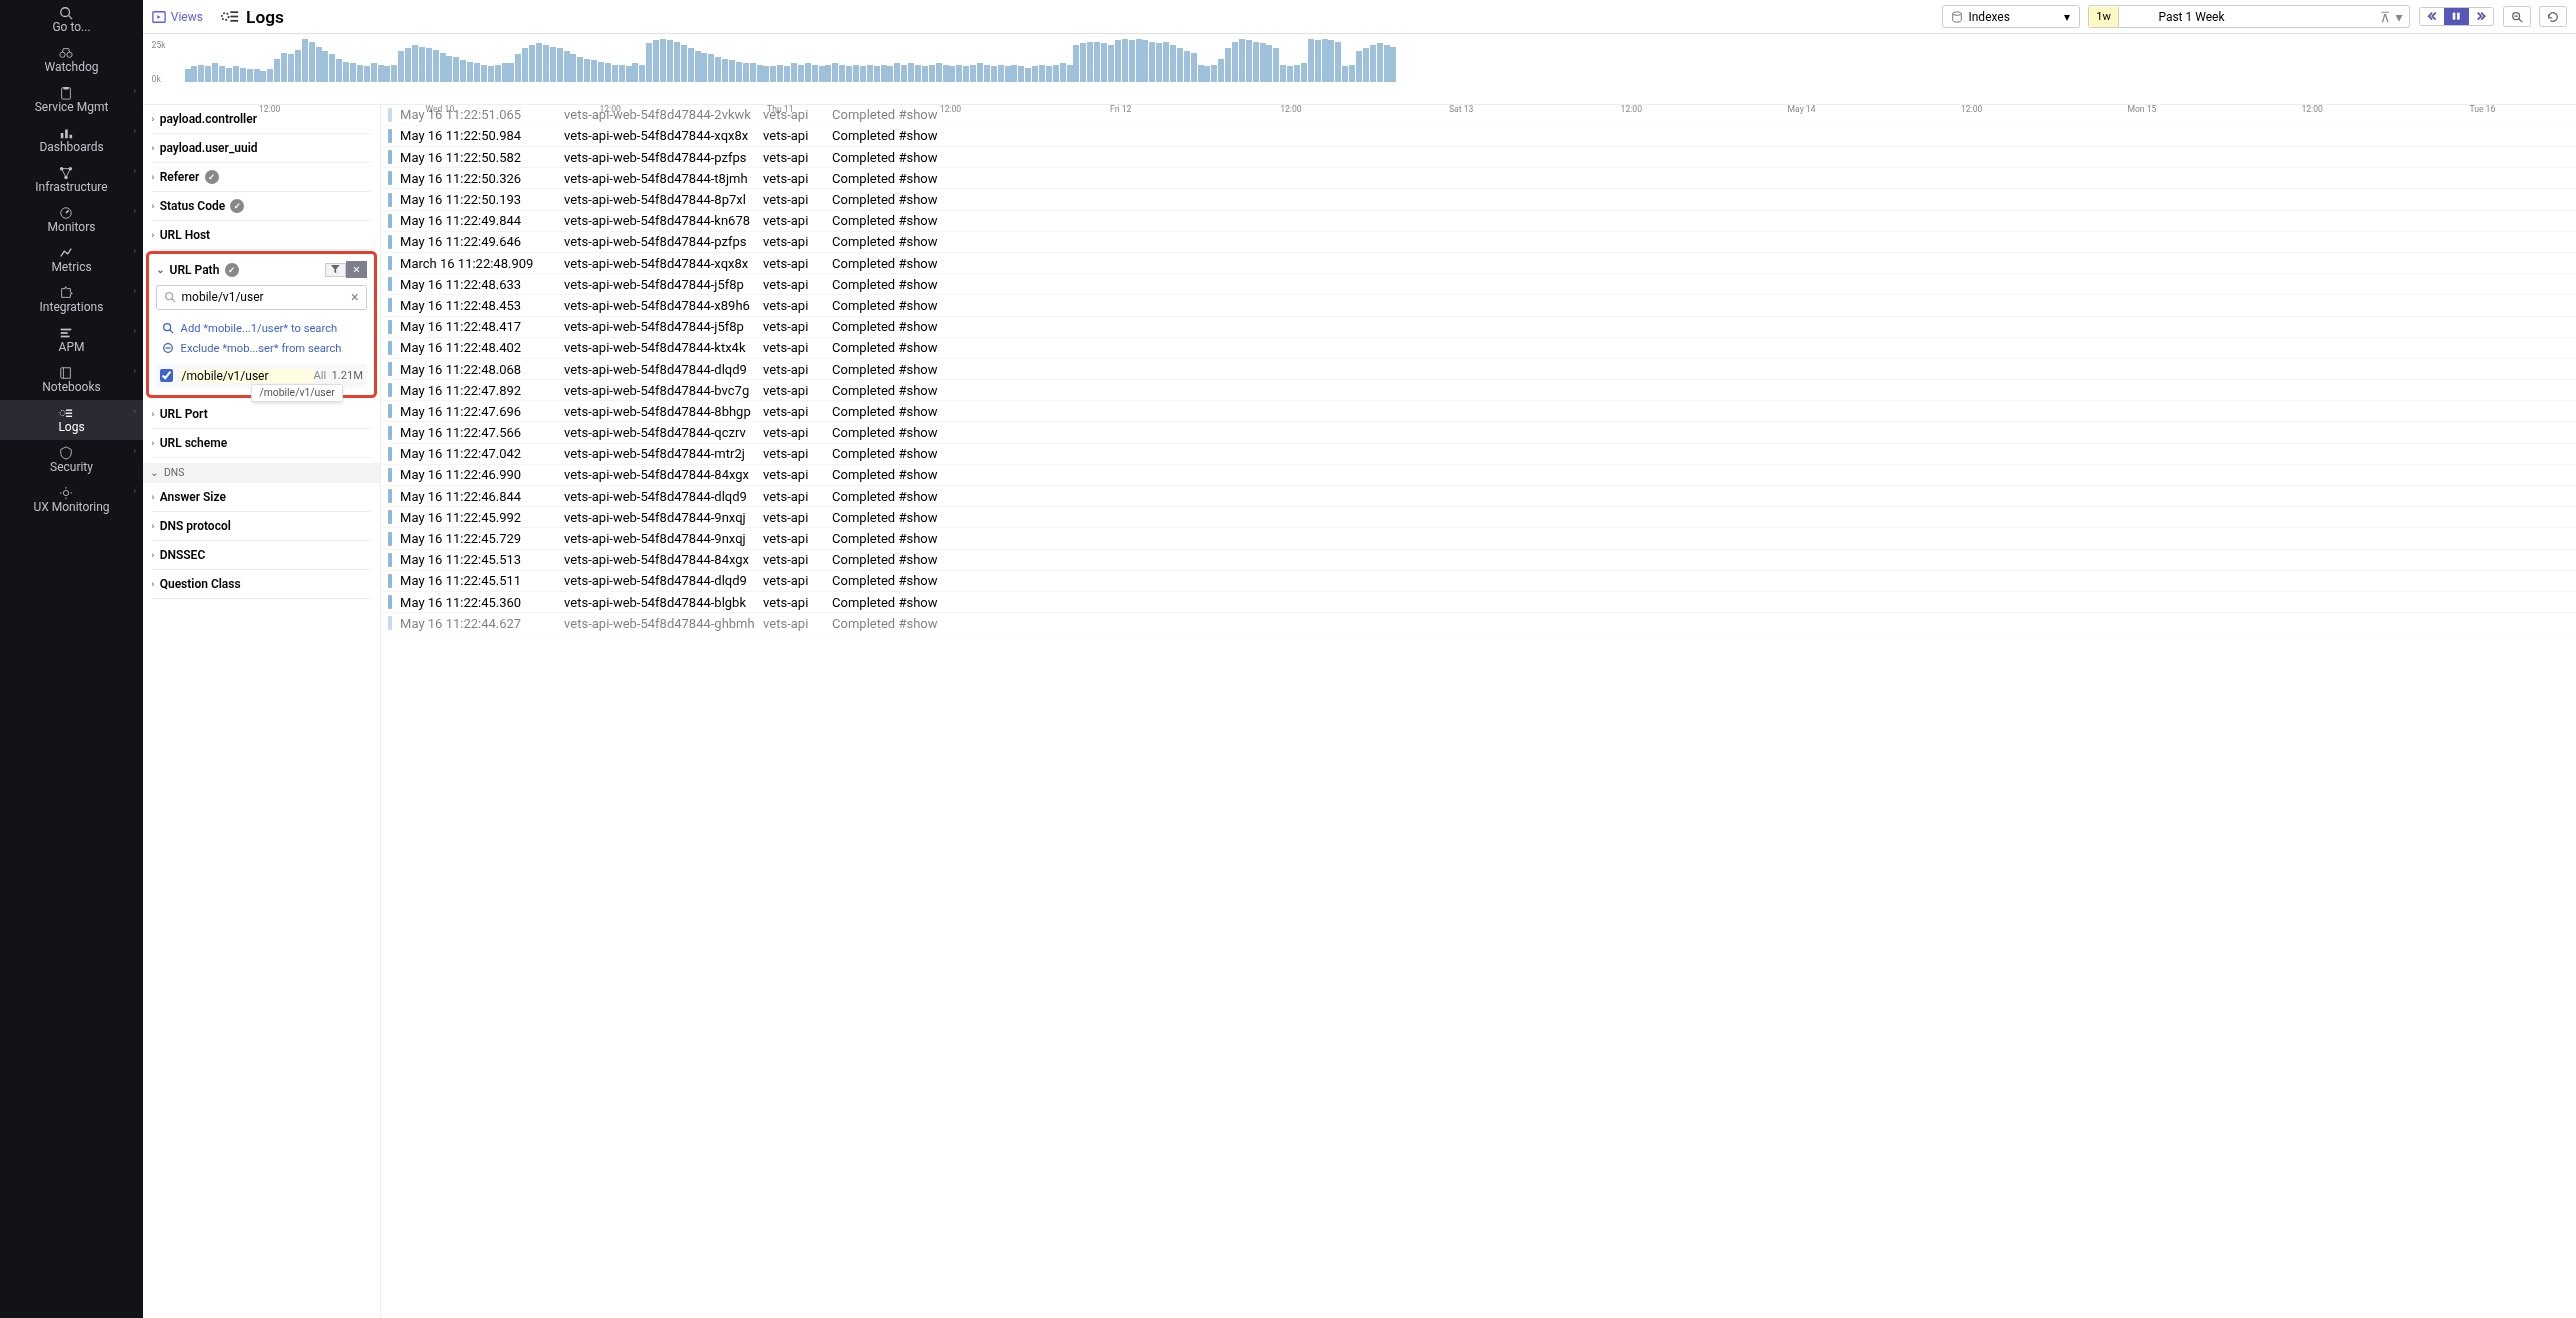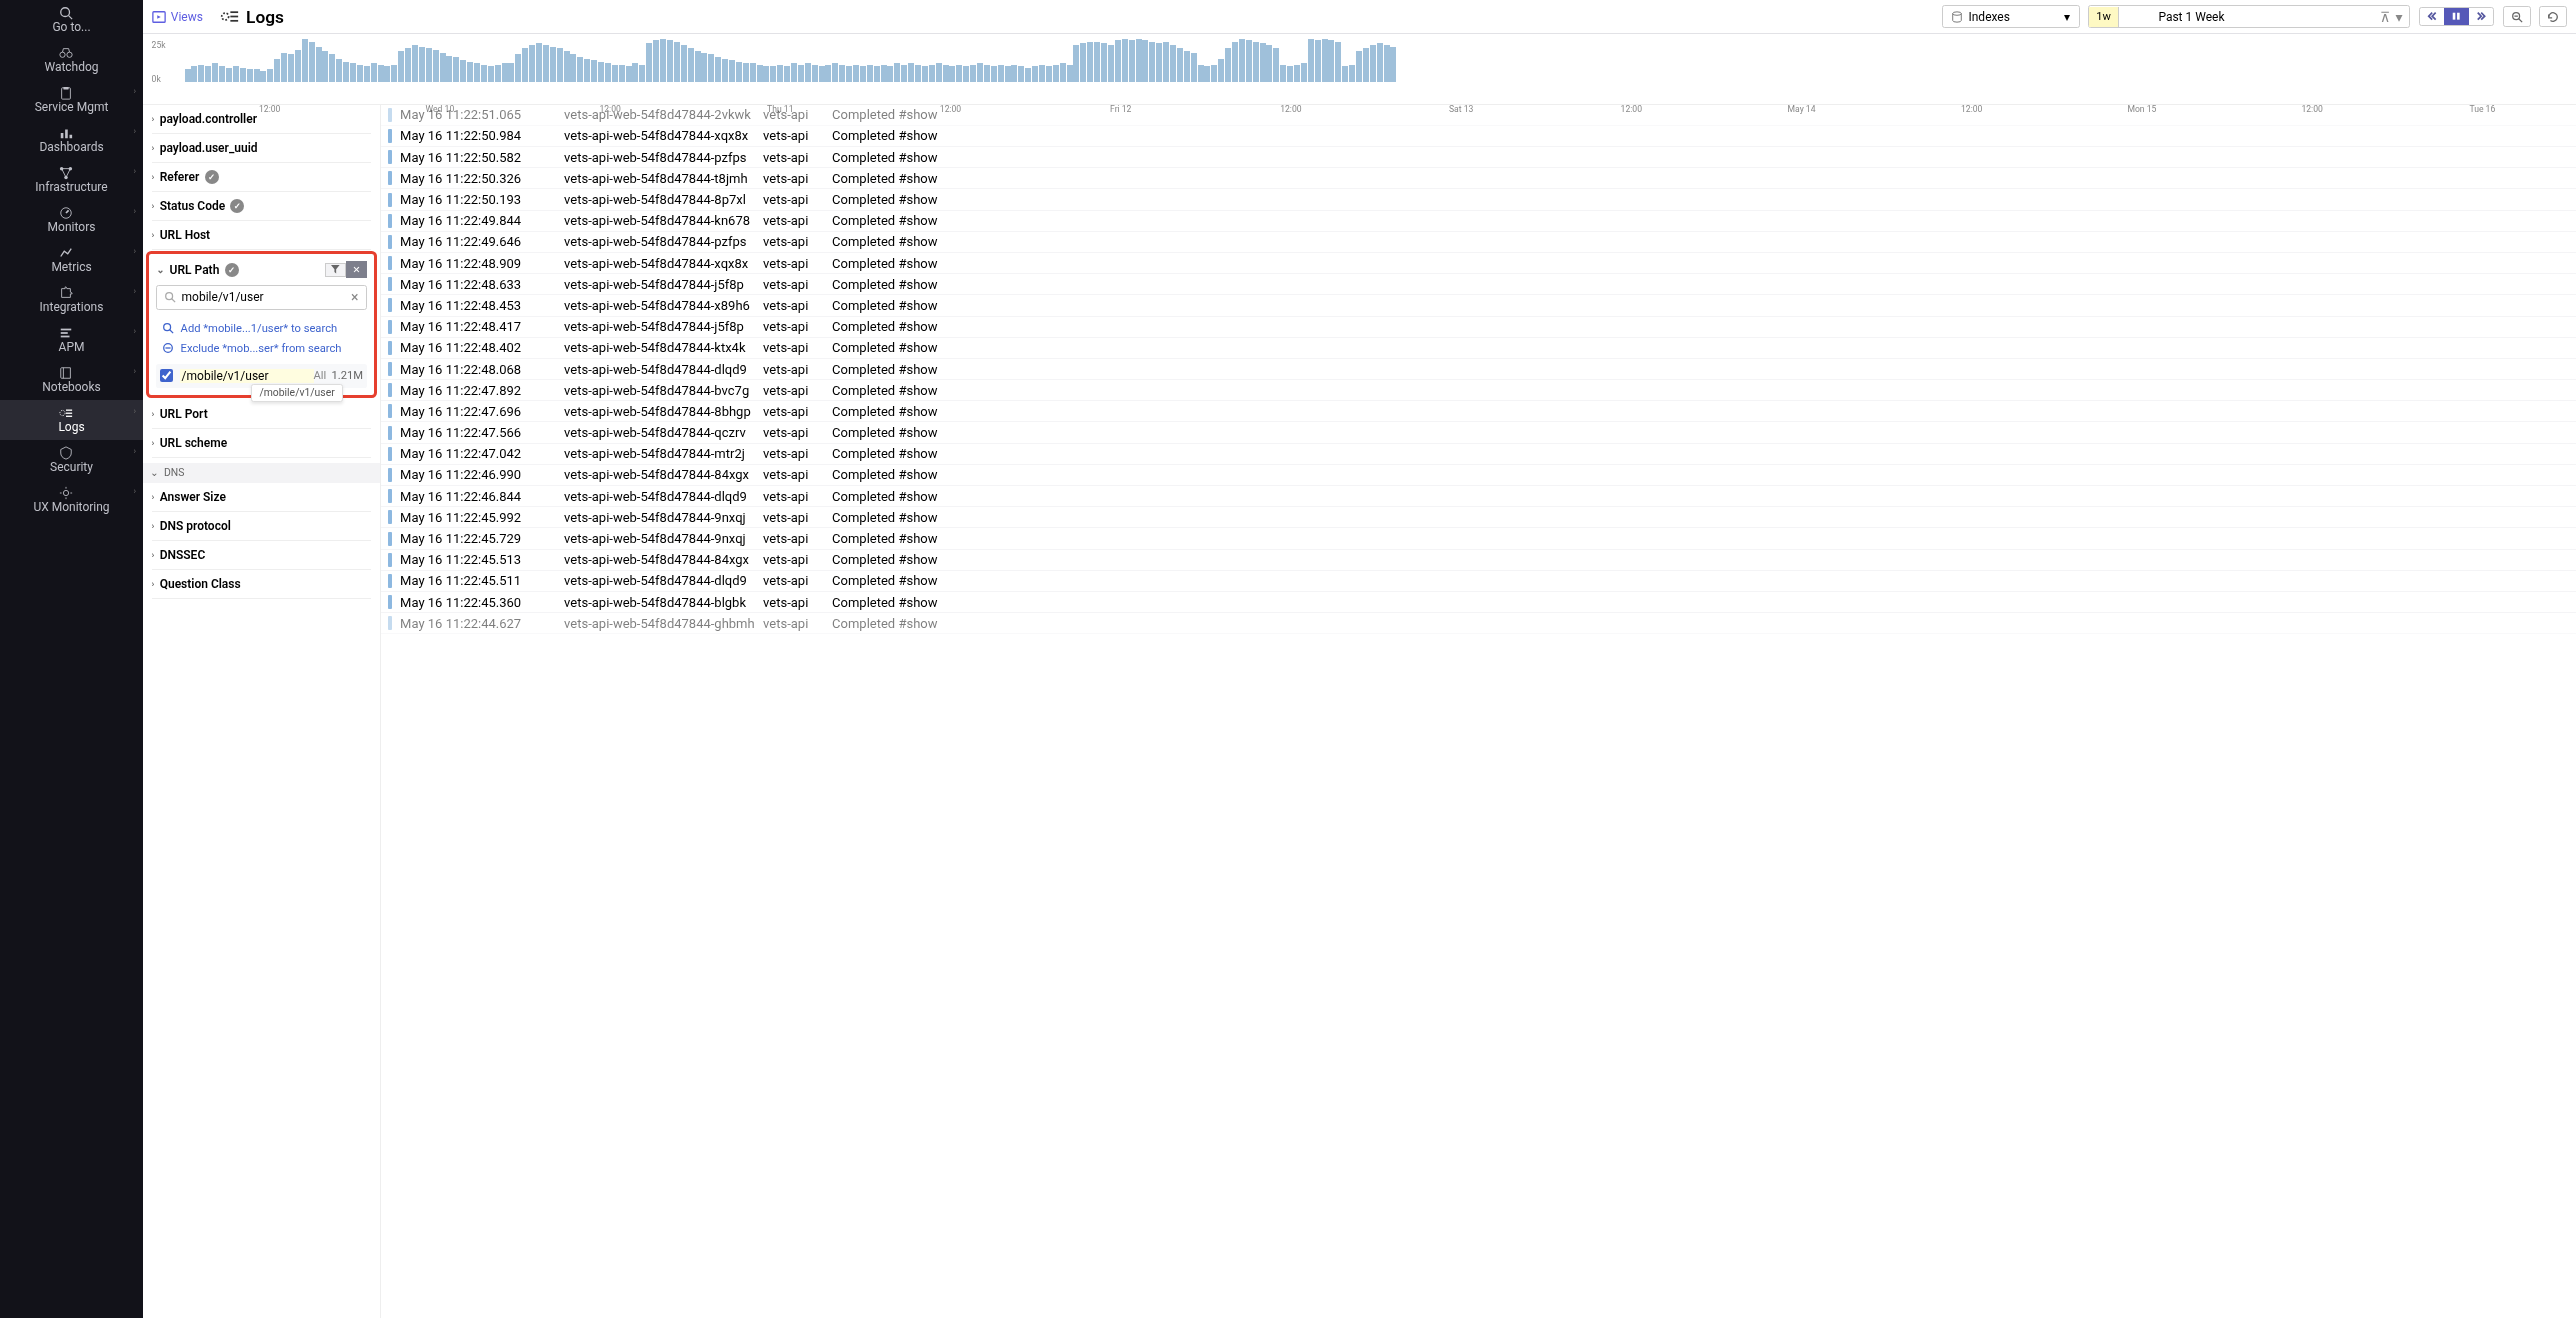--- a/index.html
+++ b/index.html
@@ -677,21 +677,21 @@
         </div>
         <div class="log-row">
           <div class="status-bar"></div>
           <span class="log-date">May 16 11:22:49.646</span>
           <span class="log-host">vets-api-web-54f8d47844-pzfps</span>
           <span class="log-service">vets-api</span>
           <span class="log-content">Completed #show</span>
         </div>
         <div class="log-row">
           <div class="status-bar"></div>
-          <span class="log-date">May 16 11:22:48.909</span>
+          <span class="log-date">March 16 11:22:48.909</span>
           <span class="log-host">vets-api-web-54f8d47844-xqx8x</span>
           <span class="log-service">vets-api</span>
           <span class="log-content">Completed #show</span>
         </div>
         <div class="log-row">
           <div class="status-bar"></div>
           <span class="log-date">May 16 11:22:48.633</span>
           <span class="log-host">vets-api-web-54f8d47844-j5f8p</span>
           <span class="log-service">vets-api</span>
           <span class="log-content">Completed #show</span>

